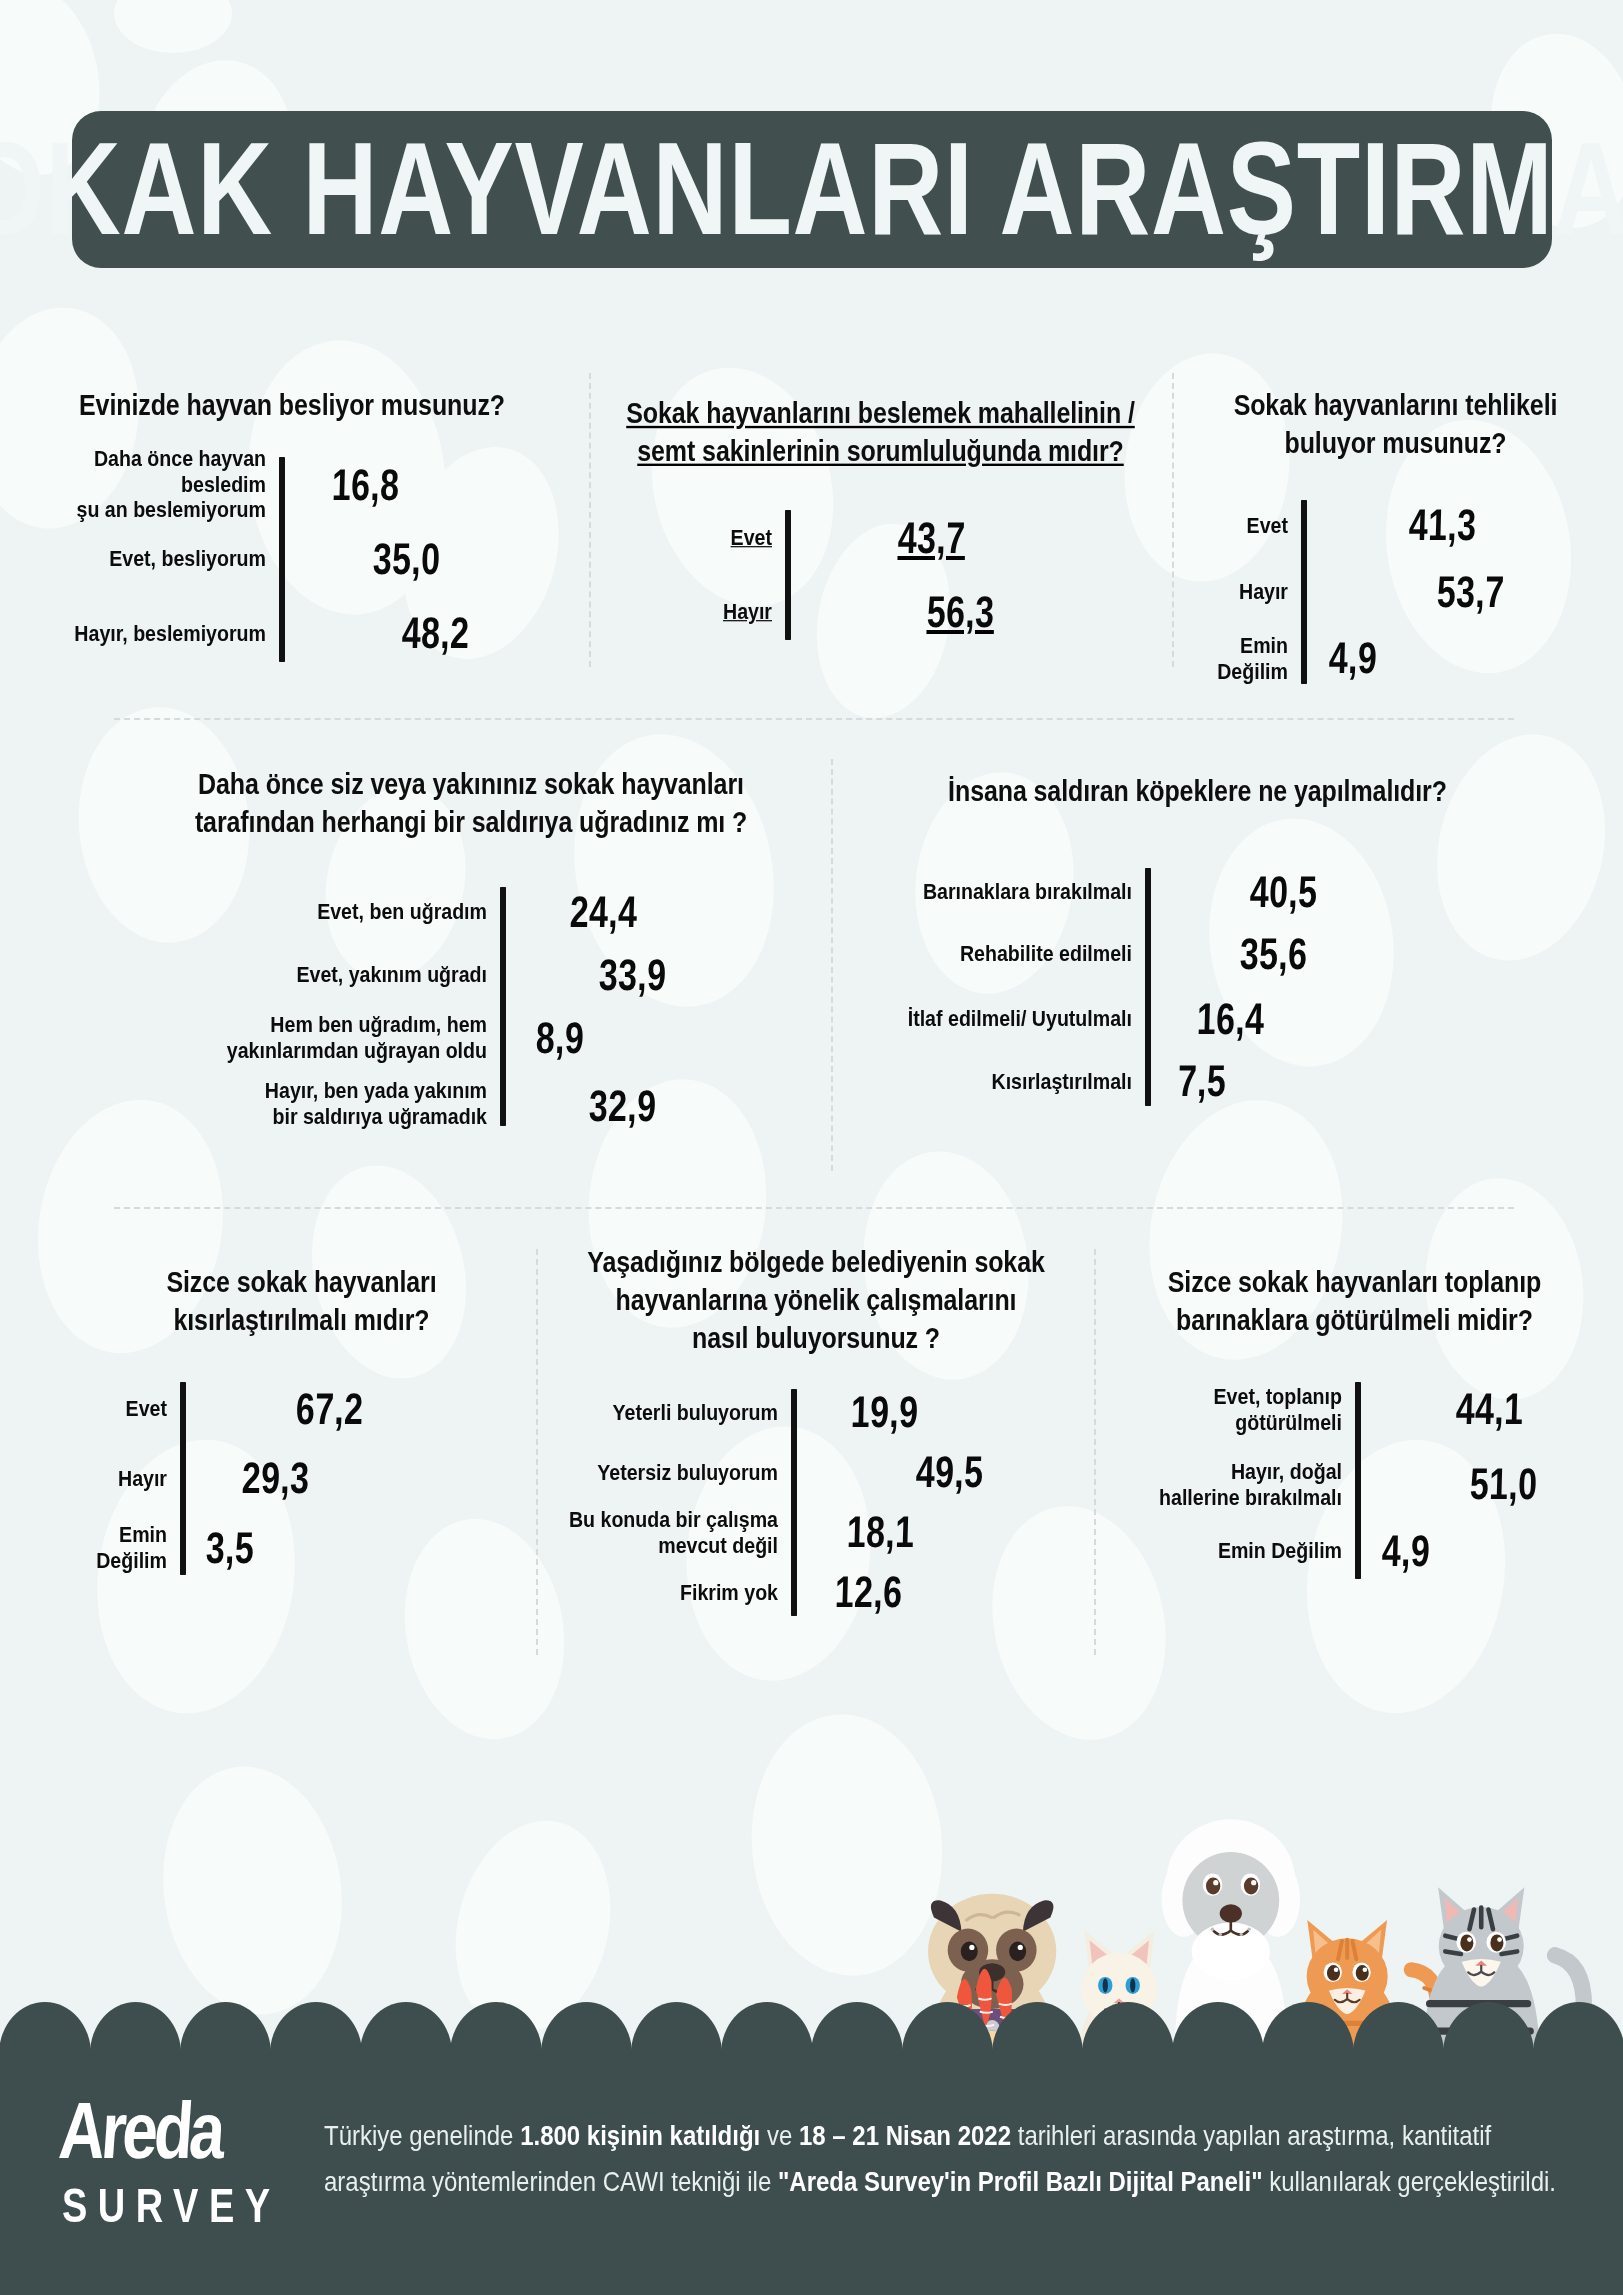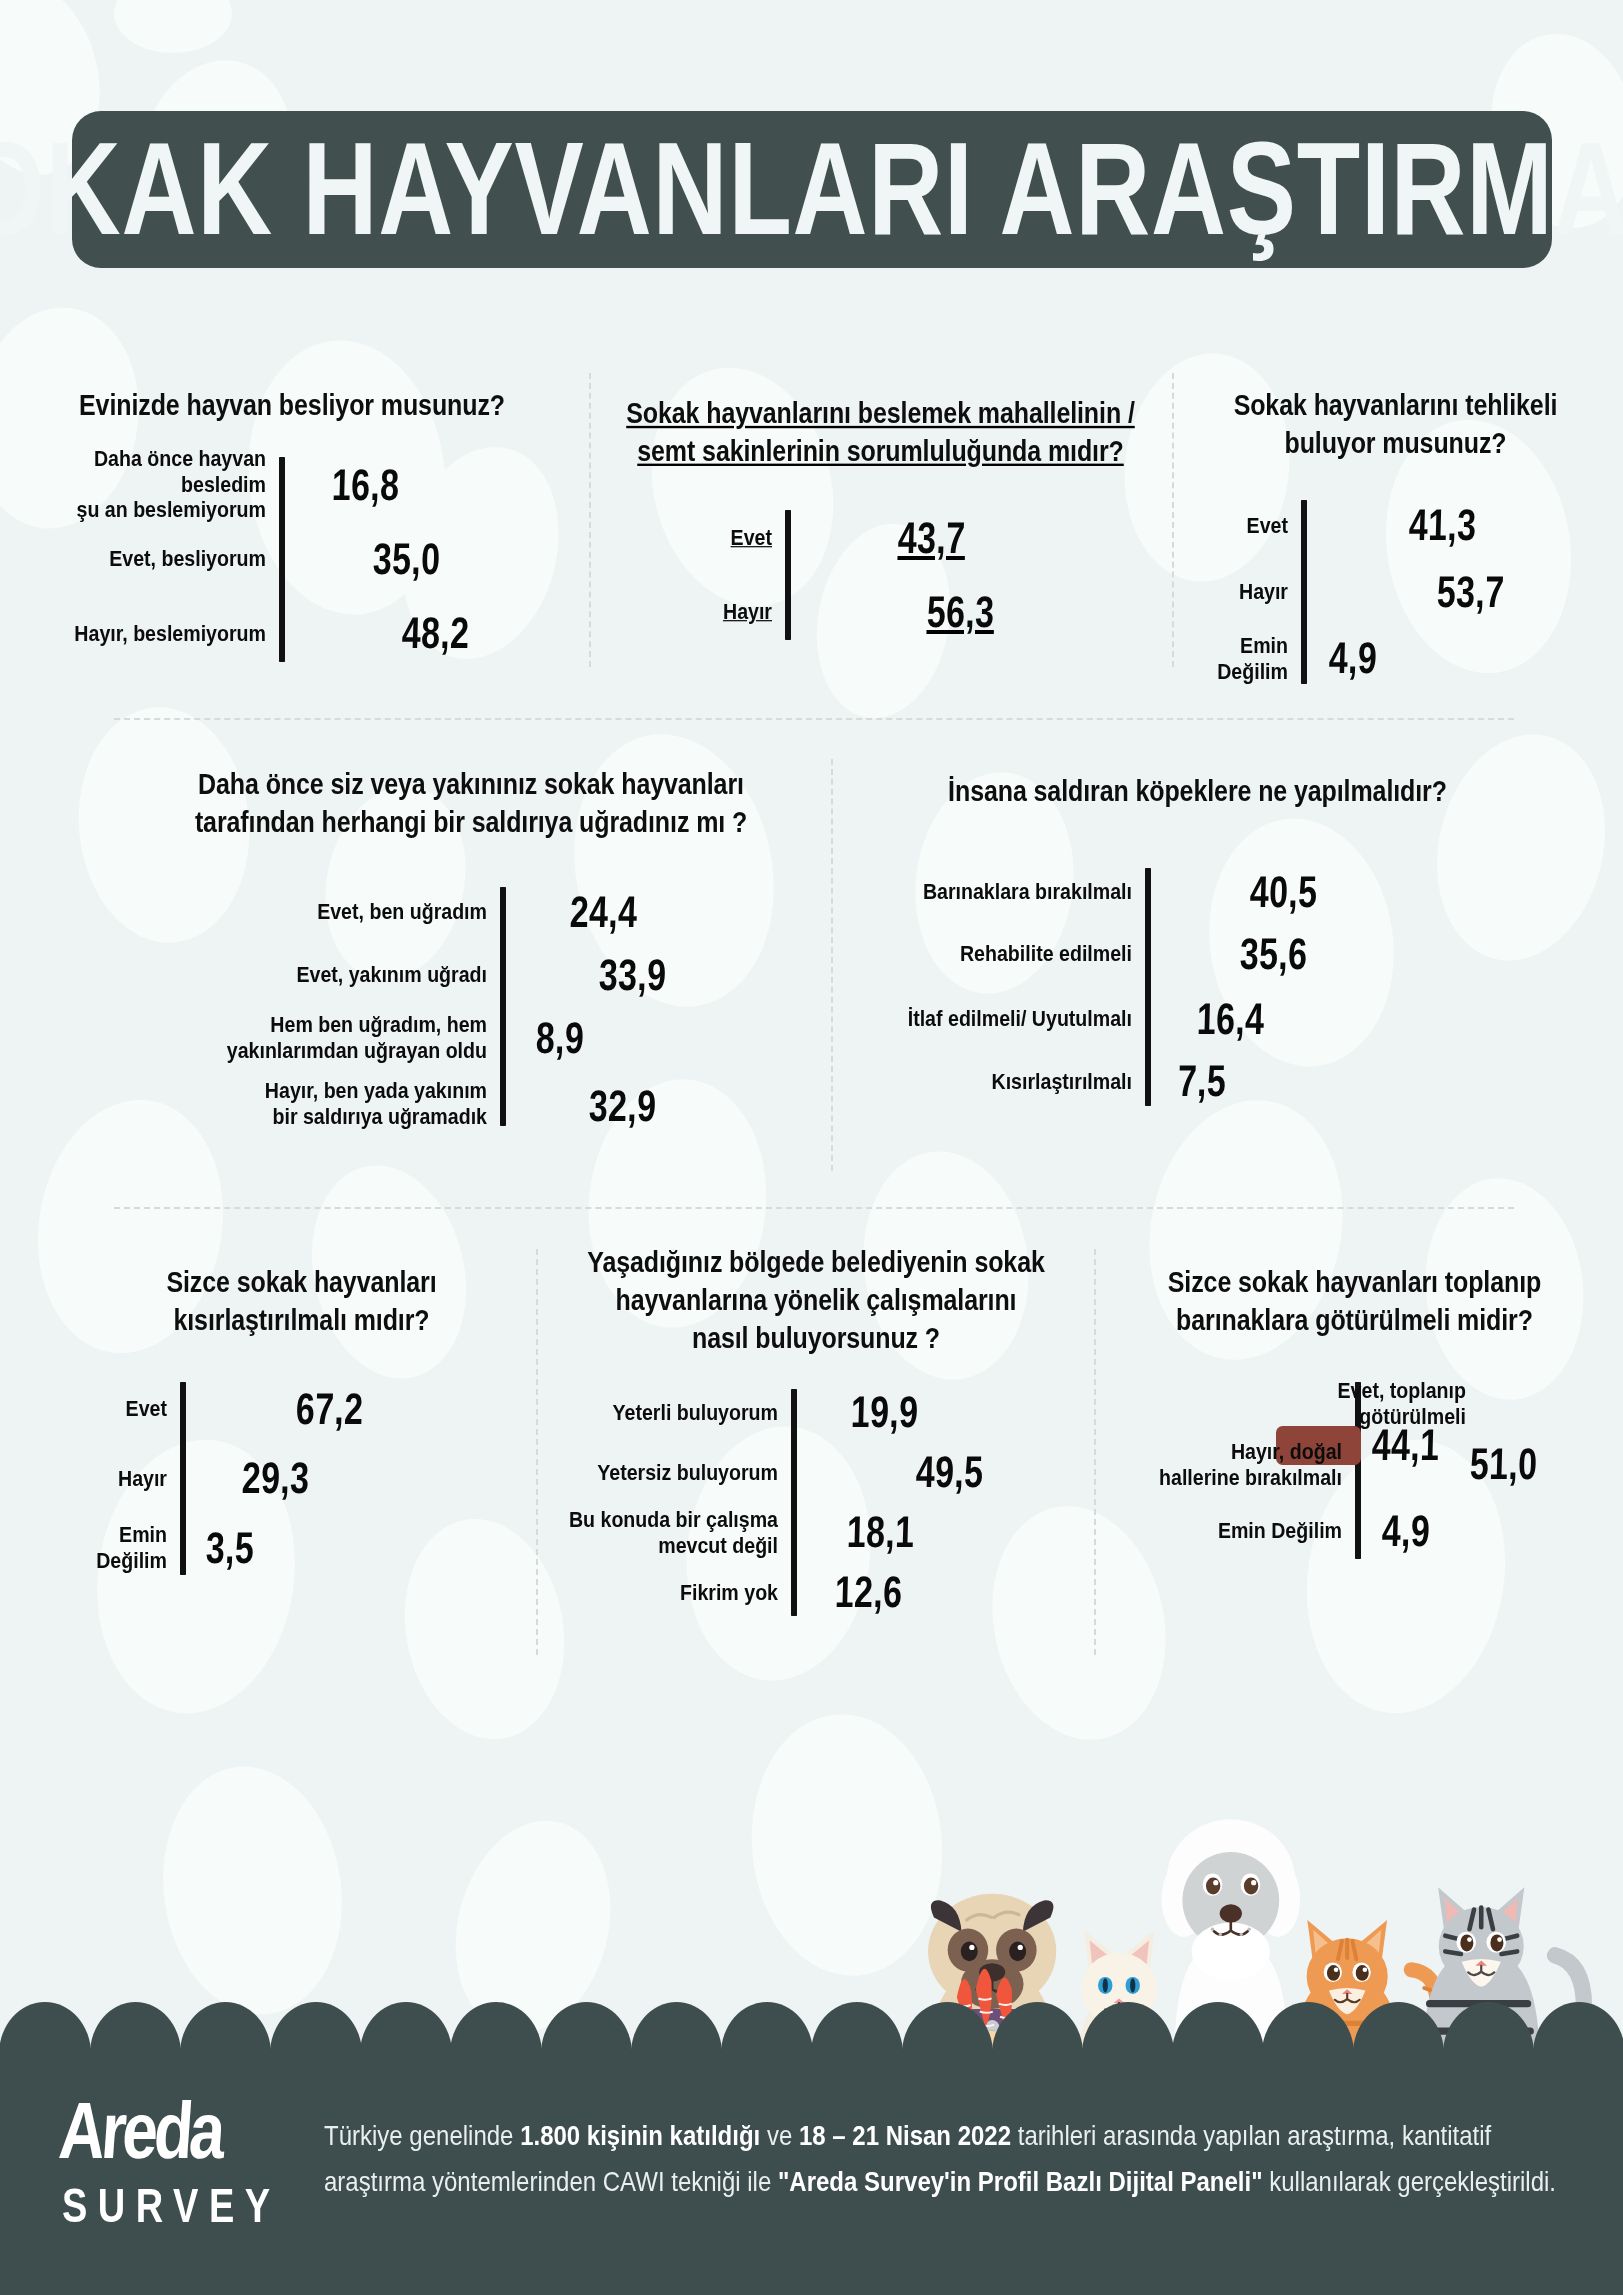--- a/index.html
+++ b/index.html
@@ -432,21 +432,21 @@
         </div>
       </div>
     </div>
   </div>
 
   <div class="chart" style="left:1106px; top:1263px; width:497px;">
     <div class="chart-title" style="white-space:pre-line;">Sizce sokak hayvanları toplanıp
 barınaklara götürülmeli midir?</div>
     <div class="plot" style="margin-top:55px;">
       <div class="axis" style="left:249px;"></div>
-      <div class="row" style="height:55px; margin-bottom:0;flex-direction:column;">
+      <div class="row" style="height:55px; margin-bottom:20px;">
         <div class="row-label" style="width:249px;">Evet, toplanıp
 götürülmeli</div>
         <div class="bar-wrap">
           <div class="bar" style="width:85px; background:#8e4439;"></div>
           <div class="bar-value">44,1</div>
         </div>
       </div>
       <div class="row" style="height:55px; margin-bottom:11.8px;">
         <div class="row-label" style="width:249px;">Hayır, doğal
 hallerine bırakılmalı</div>

